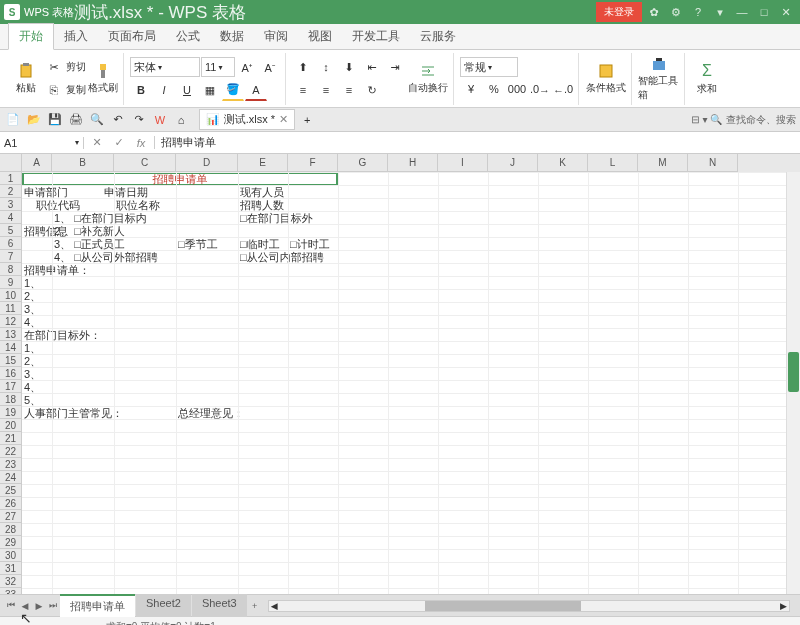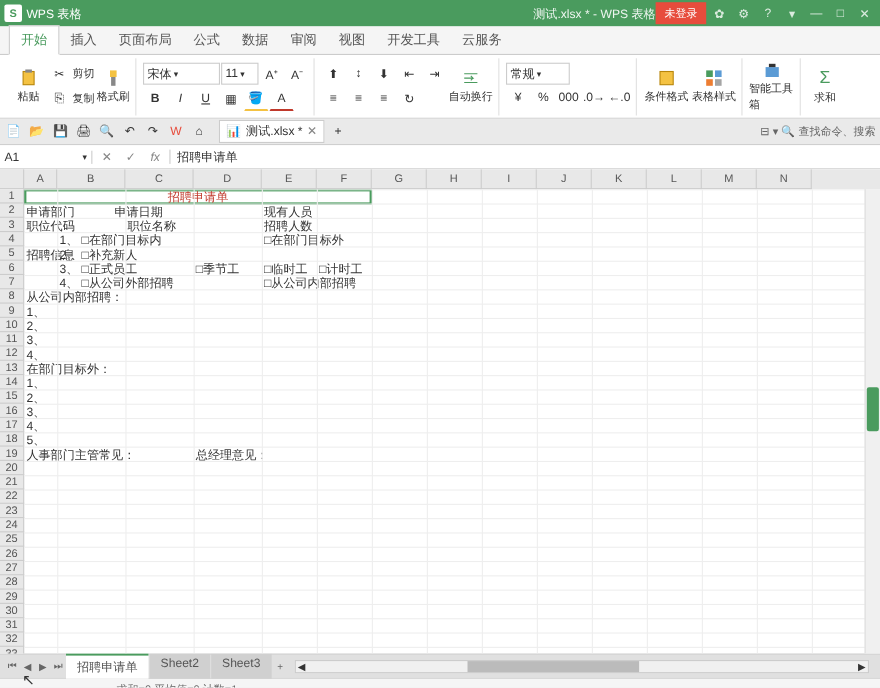--- a/index.html
+++ b/index.html
@@ -1,21 +1,21 @@
 <!DOCTYPE html>
 <html><head>
 <meta charset="utf-8">
 <style>
 * { box-sizing: border-box; margin: 0; padding: 0; font-family: "Microsoft YaHei", sans-serif; }
 body { background: #f0f0f0; width: 800px; height: 625px; overflow: hidden; font-size: 11px; color: #333; }
 
 .title-bar { height: 24px; background: #4a9b5e; display: flex; align-items: center; padding: 0 4px; color: #fff; }
 .title-bar .left { display: flex; align-items: center; gap: 4px; }
 .title-bar .logo { width: 16px; height: 16px; background: #fff; color: #4a9b5e; display: flex; align-items: center; justify-content: center; font-weight: bold; font-size: 10px; border-radius: 2px; }
-.title-bar .center { flex: 1; text-align: right; font-size: 11px; opacity: 0.9; }
+.title-bar .center { flex: 1; text-align: left; font-size: 17px; opacity: 0.9; }
 .title-bar .right { display: flex; align-items: center; gap: 2px; }
 .title-bar .login-btn { background: #e74c3c; padding: 3px 8px; font-size: 10px; cursor: pointer; }
 .title-bar .icon-btn { width: 20px; height: 20px; display: flex; align-items: center; justify-content: center; cursor: pointer; opacity: 0.8; font-size: 11px; }
 
 .menu-bar { height: 26px; background: #f5f5f5; display: flex; align-items: flex-end; padding: 0 8px; border-bottom: 1px solid #ccc; }
 .menu-item { padding: 4px 10px; font-size: 12px; cursor: pointer; color: #555; }
 .menu-item.active { background: #fff; border: 1px solid #ccc; border-bottom: 1px solid #fff; margin-bottom: -1px; color: #4a9b5e; }
 
 .ribbon { height: 58px; background: #fff; display: flex; align-items: center; padding: 2px 6px; border-bottom: 1px solid #d0d0d0; gap: 2px; }
 .ribbon-group { display: flex; align-items: center; gap: 1px; padding: 0 4px; border-right: 1px solid #e0e0e0; height: 52px; }
@@ -191,29 +191,20 @@
         <div class="ribbon-small">←.0</div>
       </div>
     </div>
   </div>
   <div class="ribbon-group">
     <div class="ribbon-big wide">
       <svg class="icon-svg" viewBox="0 0 16 16">
           <rect x="2" y="2" width="12" height="12" fill="#f4c242" stroke="#b8860b"></rect>
         </svg>
       <span>条件格式</span>
-    </div>
-    <div class="ribbon-big wide">
-      <svg class="icon-svg" viewBox="0 0 16 16">
-          <rect x="1" y="1" width="6" height="6" fill="#4a9b5e"></rect>
-          <rect x="9" y="1" width="6" height="6" fill="#5b9bd5"></rect>
-          <rect x="1" y="9" width="6" height="6" fill="#ed7d31"></rect>
-          <rect x="9" y="9" width="6" height="6" fill="#a5a5a5"></rect>
-        </svg>
-      <span>表格样式</span>
     </div>
   </div>
   <div class="ribbon-group">
     <div class="ribbon-big wide">
       <svg class="icon-svg" viewBox="0 0 16 16">
           <rect x="2" y="5" width="12" height="9" fill="#5b9bd5"></rect>
           <rect x="5" y="2" width="6" height="3" fill="#333"></rect>
         </svg>
       <span>智能工具箱</span>
     </div>
@@ -319,34 +310,34 @@
         <div class="row-h">31</div>
         <div class="row-h">32</div>
         <div class="row-h">33</div>
       </div>
     <div class="cells" id="cells">
       <div class="sel-box" id="sel-box" style="left: 0px; top: 0px; width: 316px; height: 14px;"></div>
     <div class="cell-text" style="left: 0px; top: 0px; width: 316px; text-align: center; color: rgb(192, 57, 43);">招聘申请单</div>
         <div class="cell-text" style="left: 0px; top: 13px;">申请部门</div>
         <div class="cell-text" style="left: 80px; top: 13px;">申请日期</div>
         <div class="cell-text" style="left: 216px; top: 13px;">现有人员</div>
-        <div class="cell-text" style="left: 0px; top: 26px;">职位代码</div>
+        <div class="cell-text" style="left: 12px; top: 26px;">职位代码</div>
         <div class="cell-text" style="left: 92px; top: 26px;">职位名称</div>
         <div class="cell-text" style="left: 216px; top: 26px;">招聘人数</div>
         <div class="cell-text" style="left: 30px; top: 39px;">1、 □在部门目标内</div>
         <div class="cell-text" style="left: 216px; top: 39px;">□在部门目标外</div>
         <div class="cell-text" style="left: 0px; top: 52px;">招聘信息</div>
         <div class="cell-text" style="left: 30px; top: 52px;">2、 □补充新人</div>
         <div class="cell-text" style="left: 30px; top: 65px;">3、 □正式员工</div>
         <div class="cell-text" style="left: 154px; top: 65px;">□季节工</div>
         <div class="cell-text" style="left: 216px; top: 65px;">□临时工</div>
         <div class="cell-text" style="left: 266px; top: 65px;">□计时工</div>
         <div class="cell-text" style="left: 30px; top: 78px;">4、 □从公司外部招聘</div>
         <div class="cell-text" style="left: 216px; top: 78px;">□从公司内部招聘</div>
-        <div class="cell-text" style="left: 0px; top: 91px;">从公司内部招聘：</div>
+        <div class="cell-text" style="left: 0px; top: 91px;">招聘申请单：</div>
         <div class="cell-text" style="left: 0px; top: 104px;">1、</div>
         <div class="cell-text" style="left: 0px; top: 117px;">2、</div>
         <div class="cell-text" style="left: 0px; top: 130px;">3、</div>
         <div class="cell-text" style="left: 0px; top: 143px;">4、</div>
         <div class="cell-text" style="left: 0px; top: 156px;">在部门目标外：</div>
         <div class="cell-text" style="left: 0px; top: 169px;">1、</div>
         <div class="cell-text" style="left: 0px; top: 182px;">2、</div>
         <div class="cell-text" style="left: 0px; top: 195px;">3、</div>
         <div class="cell-text" style="left: 0px; top: 208px;">4、</div>
         <div class="cell-text" style="left: 0px; top: 221px;">5、</div>

